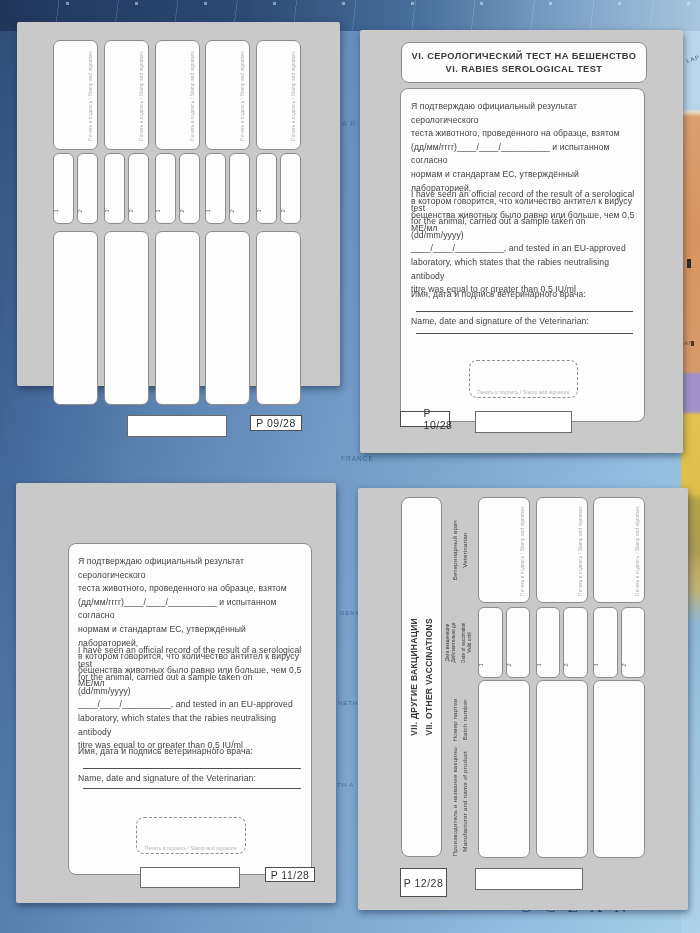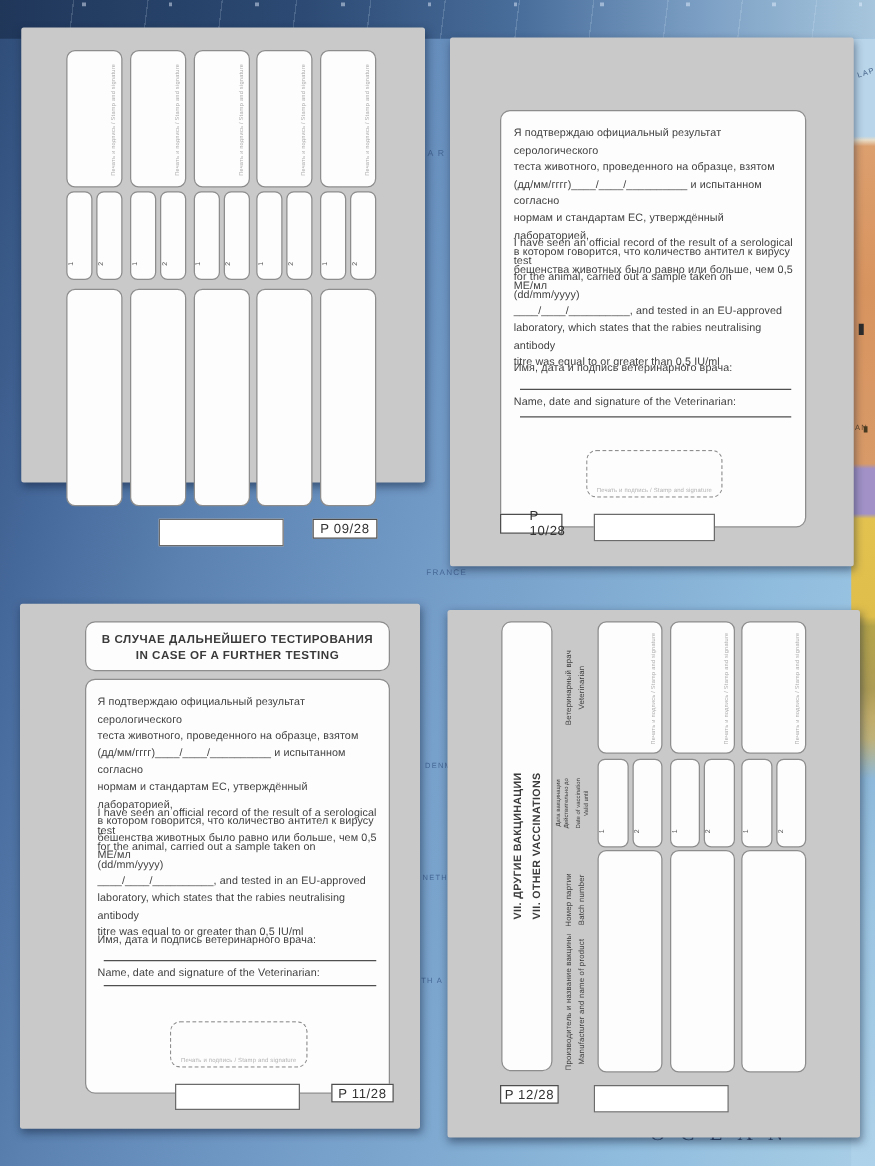--- a/index.html
+++ b/index.html
@@ -172,20 +172,24 @@
             </div>
         </div>
         <div class="cbox" style="height:174px;"></div>
       </div>
     </div>
     <div class="tab-rect" style="left:110px;top:393px;width:100px;height:22px;"></div>
     <div class="pagenum" style="left:233px;top:393px;width:52px;height:16px;">P 09/28</div>
   </section>
 
   <section class="card" style="left:360px;top:30px;width:323px;height:423px;">
+    <div class="fbox title-box" style="left:41px;top:12px;width:246px;height:41px;">
+      <div class="title-line">VI. СЕРОЛОГИЧЕСКИЙ ТЕСТ НА БЕШЕНСТВО</div>
+      <div class="title-line">VI. RABIES SEROLOGICAL TEST</div>
+    </div>
     <div class="fbox" style="left:40px;top:58px;width:245px;height:334px;">
       <div class="body-text" style="left:10px;top:11px;width:228px;">Я подтверждаю официальный результат серологического
 теста животного, проведенного на образце, взятом
 (дд/мм/гггг)____/____/__________ и испытанном согласно
 нормам и стандартам ЕС, утверждённый лабораторией,
 в котором говорится, что количество антител к вирусу
 бешенства животных было равно или больше, чем 0,5 МЕ/мл</div>
       <div class="body-text" style="left:10px;top:99px;width:228px;">I have seen an official record of the result of a serological test
 for the animal, carried out a sample taken on (dd/mm/yyyy)
 ____/____/__________, and tested in an EU-approved
@@ -199,24 +203,20 @@
       <div class="sig-line" style="left:15px;top:244px;width:217px;"></div>
       <div class="dashed-box" style="left:68px;top:271px;width:109px;height:38px;">
         <div class="dashed-lbl-wrap"><span class="dashed-lbl">Печать и подпись / Stamp and signature</span></div>
       </div>
     </div>
     <div class="tab-rect" style="left:115px;top:381px;width:97px;height:22px;"></div>
     <div class="pagenum" style="left:40px;top:381px;width:50px;height:16px;padding-left:26px;">P 10/28</div>
   </section>
 
   <section class="card" style="left:16px;top:483px;width:320px;height:420px;">
-    <div class="fbox title-box" style="left:52px;top:14px;width:244px;height:40px;">
-      <div class="title-line">В СЛУЧАЕ ДАЛЬНЕЙШЕГО ТЕСТИРОВАНИЯ</div>
-      <div class="title-line">IN CASE OF A FURTHER TESTING</div>
-    </div>
     <div class="fbox" style="left:52px;top:60px;width:244px;height:332px;">
       <div class="body-text" style="left:9px;top:11px;width:228px;">Я подтверждаю официальный результат серологического
 теста животного, проведенного на образце, взятом
 (дд/мм/гггг)____/____/__________ и испытанном согласно
 нормам и стандартам ЕС, утверждённый лабораторией,
 в котором говорится, что количество антител к вирусу
 бешенства животных было равно или больше, чем 0,5 МЕ/мл</div>
       <div class="body-text" style="left:9px;top:100px;width:228px;">I have seen an official record of the result of a serological test
 for the animal, carried out a sample taken on (dd/mm/yyyy)
 ____/____/__________, and tested in an EU-approved
@@ -308,16 +308,16 @@
             </div>
           <div class="cbox">
               <span class="numlbl">2</span>
             </div>
         </div>
         <div class="cbox" style="height:178px;"></div>
       </div>
     </div>
 
     <div class="tab-rect" style="left:117px;top:380px;width:108px;height:22px;"></div>
-    <div class="pagenum" style="left:42px;top:380px;width:47px;height:15px;">P 12/28</div>
+    <div class="pagenum" style="left:42px;top:380px;width:47px;height:29px;">P 12/28</div>
   </section>
 
 </div>
 
 </body></html>

